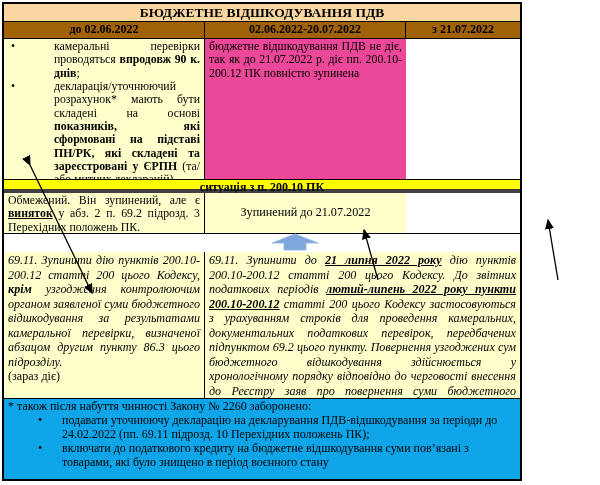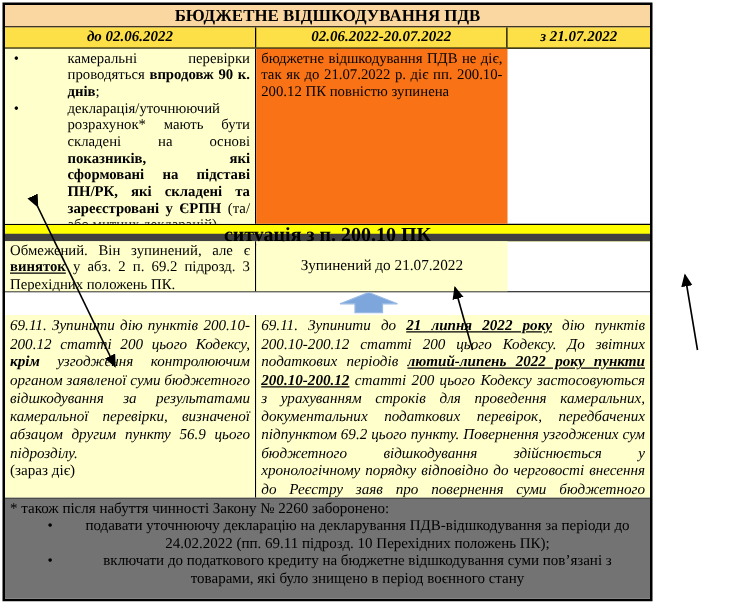--- a/index.html
+++ b/index.html
@@ -15,51 +15,51 @@
   }
   .row{display:flex;box-sizing:border-box;border-bottom:1px solid #000;}
   .row:last-child{border-bottom:none;}
   .cell{box-sizing:border-box;border-right:1px solid #000;padding:1px 4px;overflow:hidden;}
   .cell:last-child{border-right:none;}
   .c1{width:201px;}
   .c2{width:201px;}
   .c3{flex:1;}
   .band{
     background:#ffff00;text-align:center;font-weight:bold;
-    font-size:16px;line-height:1.0;box-sizing:border-box;border-bottom:6px solid #404040;
+    font-size:12px;line-height:1.0;box-sizing:border-box;border-bottom:4px solid #404040;
     padding-top:0.5px;
   }
   .title-band{
     background:#fad7a1;text-align:center;font-weight:bold;font-size:13.5px;
     height:18px;line-height:17px;border-bottom:1px solid #000;box-sizing:border-box;
   }
-  .hdr-row{height:17px;background:#fde047;font-weight:bold;font-size:12px;text-align:center;font-style:italic;}
+  .hdr-row{height:17px;background:#a16207;font-weight:bold;font-size:12px;text-align:center;}
   .hdr-row .cell{line-height:15px;padding:0 2px;}
   .row1{height:141px;font-size:11.8px;line-height:1.13;}
   .row1 .c1{background:#ffffcc;}
-  .row1 .c2,.row1 .c3{background:#f97316;text-align:justify;}
+  .row1 .c2,.row1 .c3{background:#ec4899;text-align:justify;}
   .band-sit{height:13px;}
   .row2{height:41px;font-size:11.8px;line-height:1.14;}
   .row2 .cell{background:#ffffcc;}
   .row2 .c1{text-align:justify;}
   .row2 .c2{display:flex;align-items:center;justify-content:center;text-align:left;font-size:12.2px;}
   .row2 .c3{text-align:justify;}
   .gap-row{height:18px;background:#fff;border-bottom:none;}
   .band-red{height:12px;border-top:1px solid #000;}
   .row3{height:147px;font-size:12.1px;line-height:1.2;}
   .row3 .cell{background:#ffffcc;font-style:italic;text-align:justify;}
   .row3 .note-left{font-style:normal;text-align:left;display:block;}
   .row3 .note-right{font-style:normal;text-align:center;display:block;padding-left:4px;}
-  .footnote{flex:1;background:#737373;font-size:12px;line-height:1.16;padding:1px 4px 0 4px;box-sizing:border-box;}
+  .footnote{flex:1;background:#0ea5e9;font-size:12px;line-height:1.16;padding:1px 4px 0 4px;box-sizing:border-box;}
   .bullet{display:flex;}
   .bullet .dot{width:16px;flex:none;padding-left:3px;}
   .bullet .txt{flex:1;text-align:justify;margin-left:27px;}
   .fn-bullet{display:flex;}
   .fn-bullet .dot{width:24px;flex:none;padding-left:30px;box-sizing:content-box;}
-  .fn-bullet .txt{flex:1;text-align:center;padding-right:6px;}
+  .fn-bullet .txt{flex:1;text-align:left;padding-right:6px;}
   .b{font-weight:bold;}
   .bu{font-weight:bold;text-decoration:underline;}
   .overlay{position:absolute;left:0;top:0;width:600px;height:485px;pointer-events:none;}
 </style>
 </head>
 <body>
 
 <div class="table">
 
   <div class="title-band">БЮДЖЕТНЕ ВІДШКОДУВАННЯ ПДВ</div>
@@ -91,21 +91,21 @@
     <div class="cell c2">
         <span>Зупинений до 21.07.2022</span>
       </div>
   </div>
 
   <div class="row gap-row"></div>
 
 
   <div class="row row3">
     <div class="cell c1">
-      <span>69.11. Зупинити дію пунктів 200.10-200.12 статті 200 цього Кодексу, </span><span class="b">крім</span><span> узгодження контролюючим органом заявленої суми бюджетного відшкодування за результатами камеральної перевірки, визначеної абзацом другим пункту 56.9 цього підрозділу.</span>
+      <span>69.11. Зупинити дію пунктів 200.10-200.12 статті 200 цього Кодексу, </span><span class="b">крім</span><span> узгодження контролюючим органом заявленої суми бюджетного відшкодування за результатами камеральної перевірки, визначеної абзацом другим пункту 86.3 цього підрозділу.</span>
       <span class="note-left">(зараз діє)</span>
     </div>
     <div class="cell c3">
       <span>69.11. Зупинити до </span><span class="bu">21 липня 2022 року</span><span> дію пунктів 200.10-200.12 статті 200 цього Кодексу. До звітних податкових періодів </span><span class="bu">лютий-липень 2022 року пункти 200.10-200.12</span><span> статті 200 цього Кодексу застосовуються з урахуванням строків для проведення камеральних, документальних податкових перевірок, передбачених підпунктом 69.2 цього пункту. Повернення узгоджених сум бюджетного відшкодування здійснюється у хронологічному порядку відповідно до черговості внесення до Реєстру заяв про повернення суми бюджетного відшкодування</span>
       <span class="note-right">(з Закону №2260/законопроєкт №7360,  набуває чинності 02.06.2022)</span>
     </div>
   </div>
 
   <div class="footnote">
     <div>* також після набуття чинності Закону № 2260 заборонено:</div>

